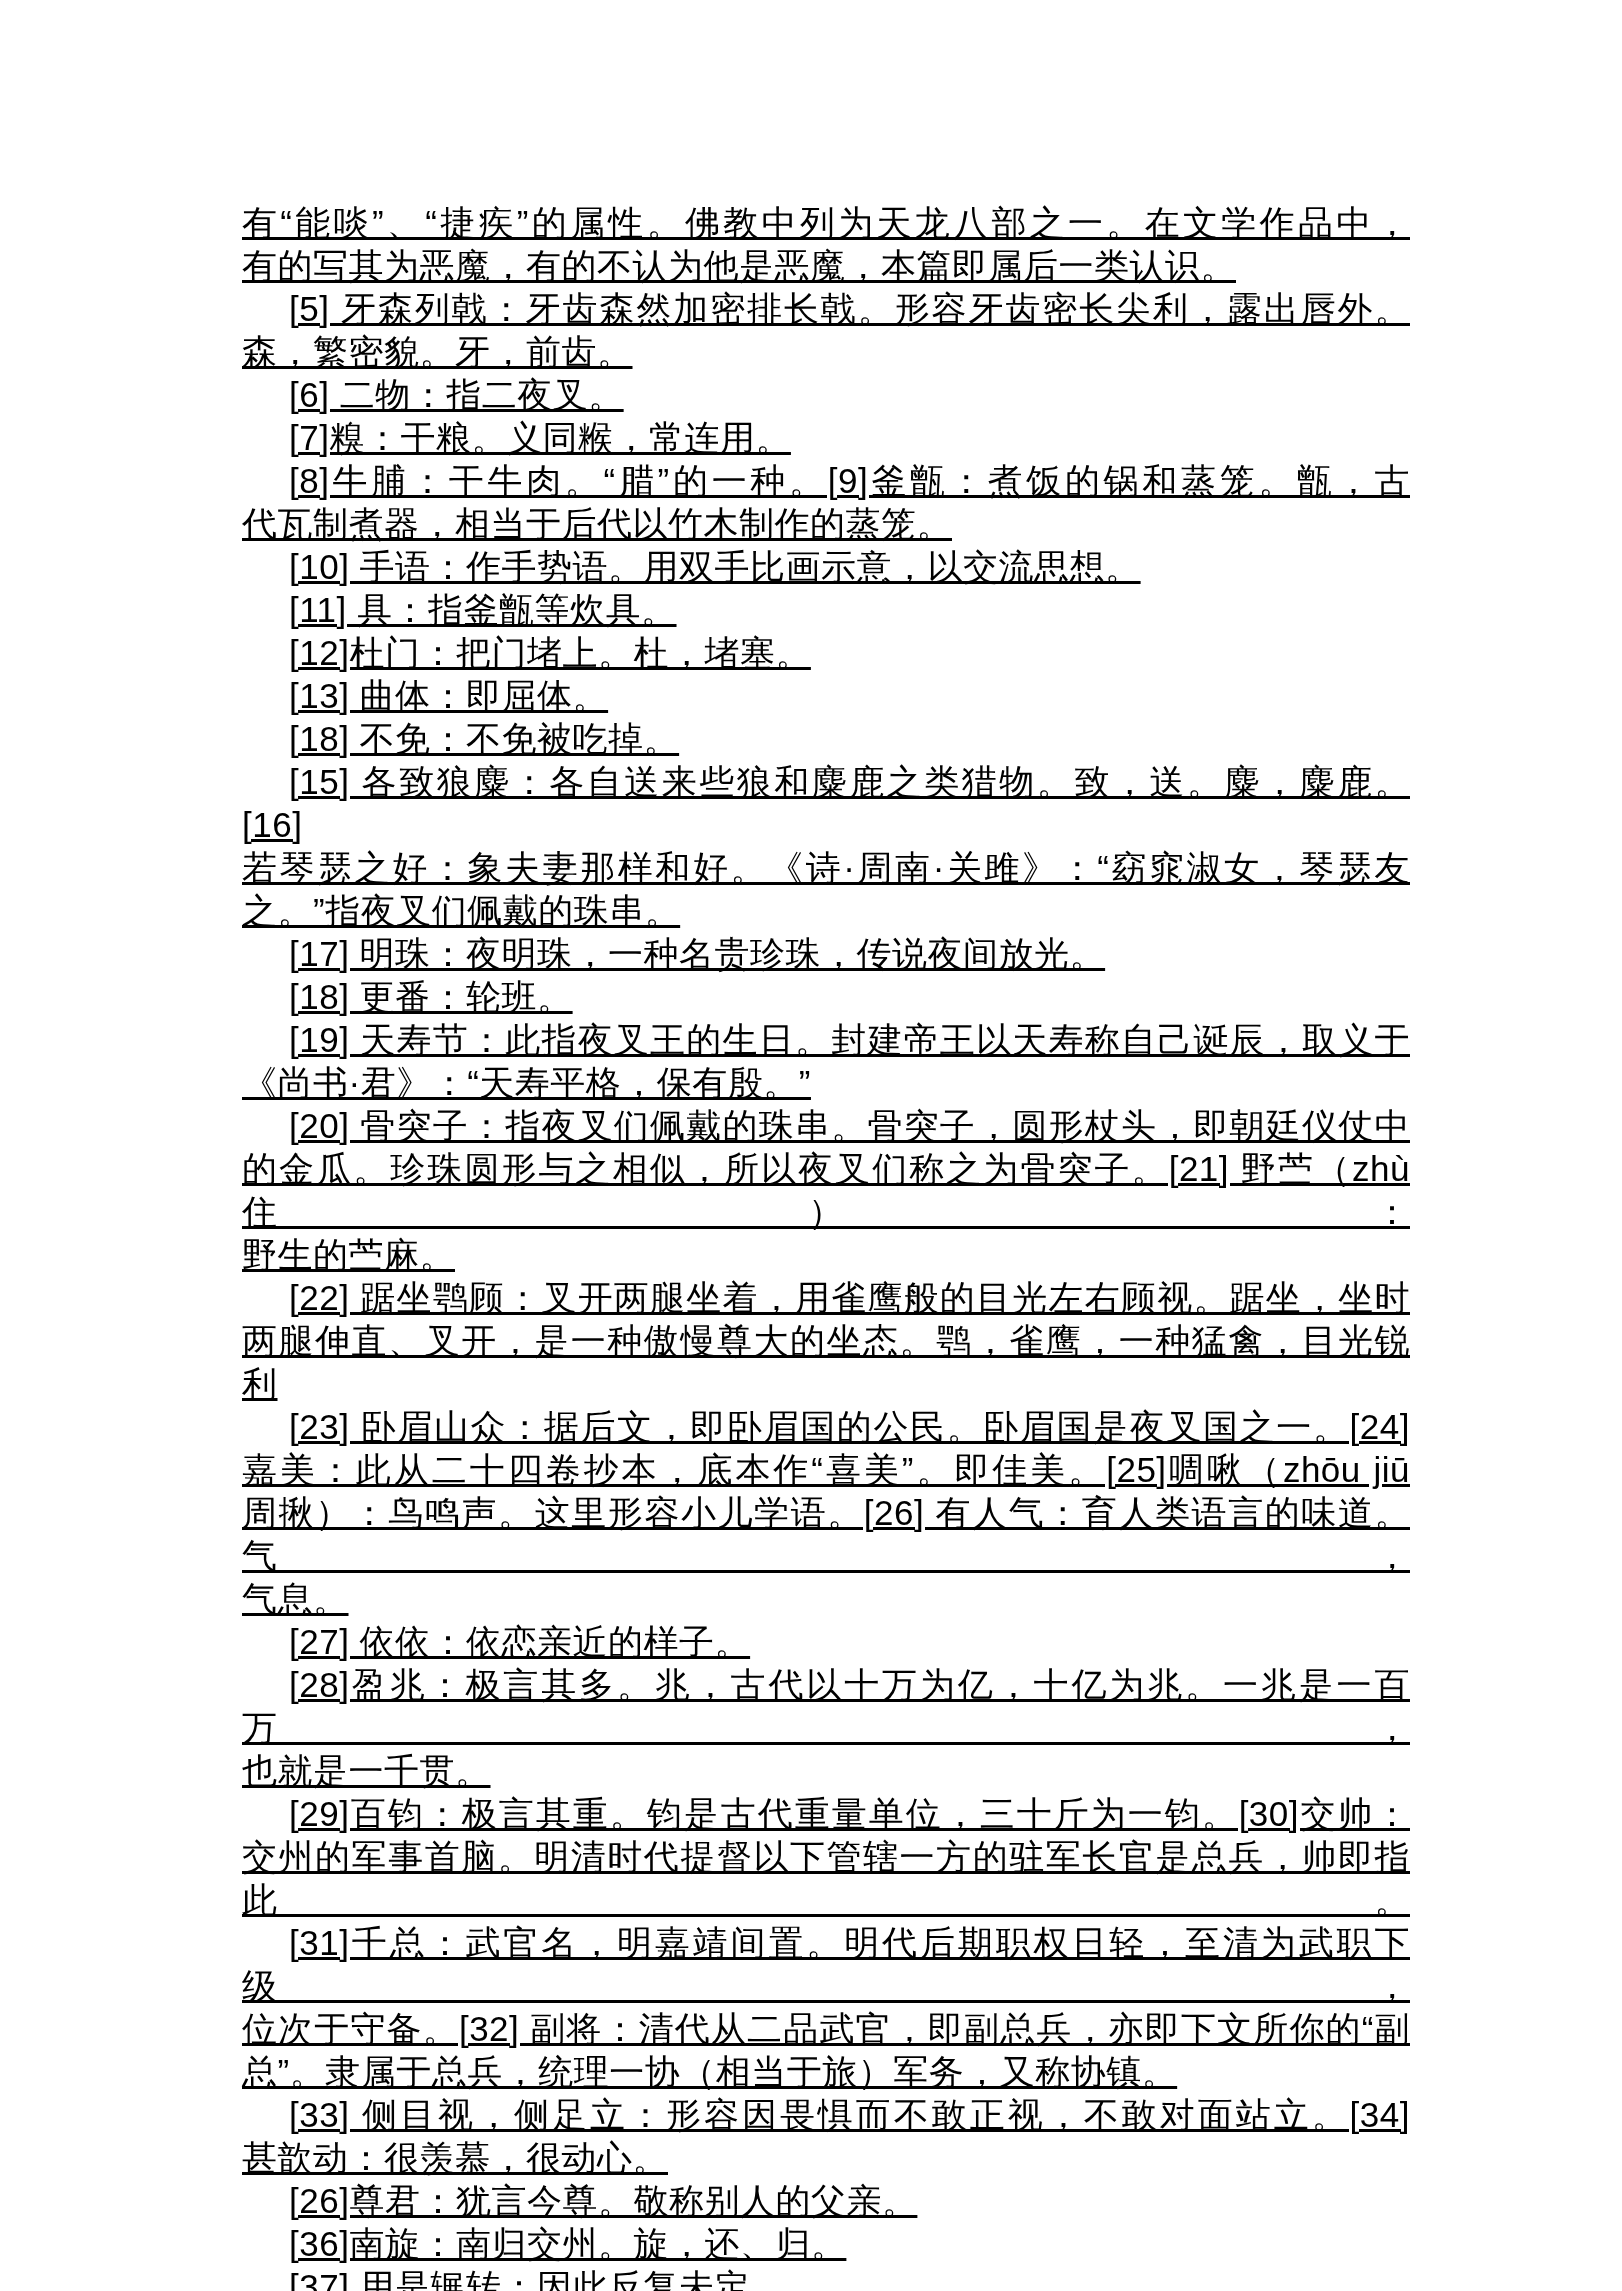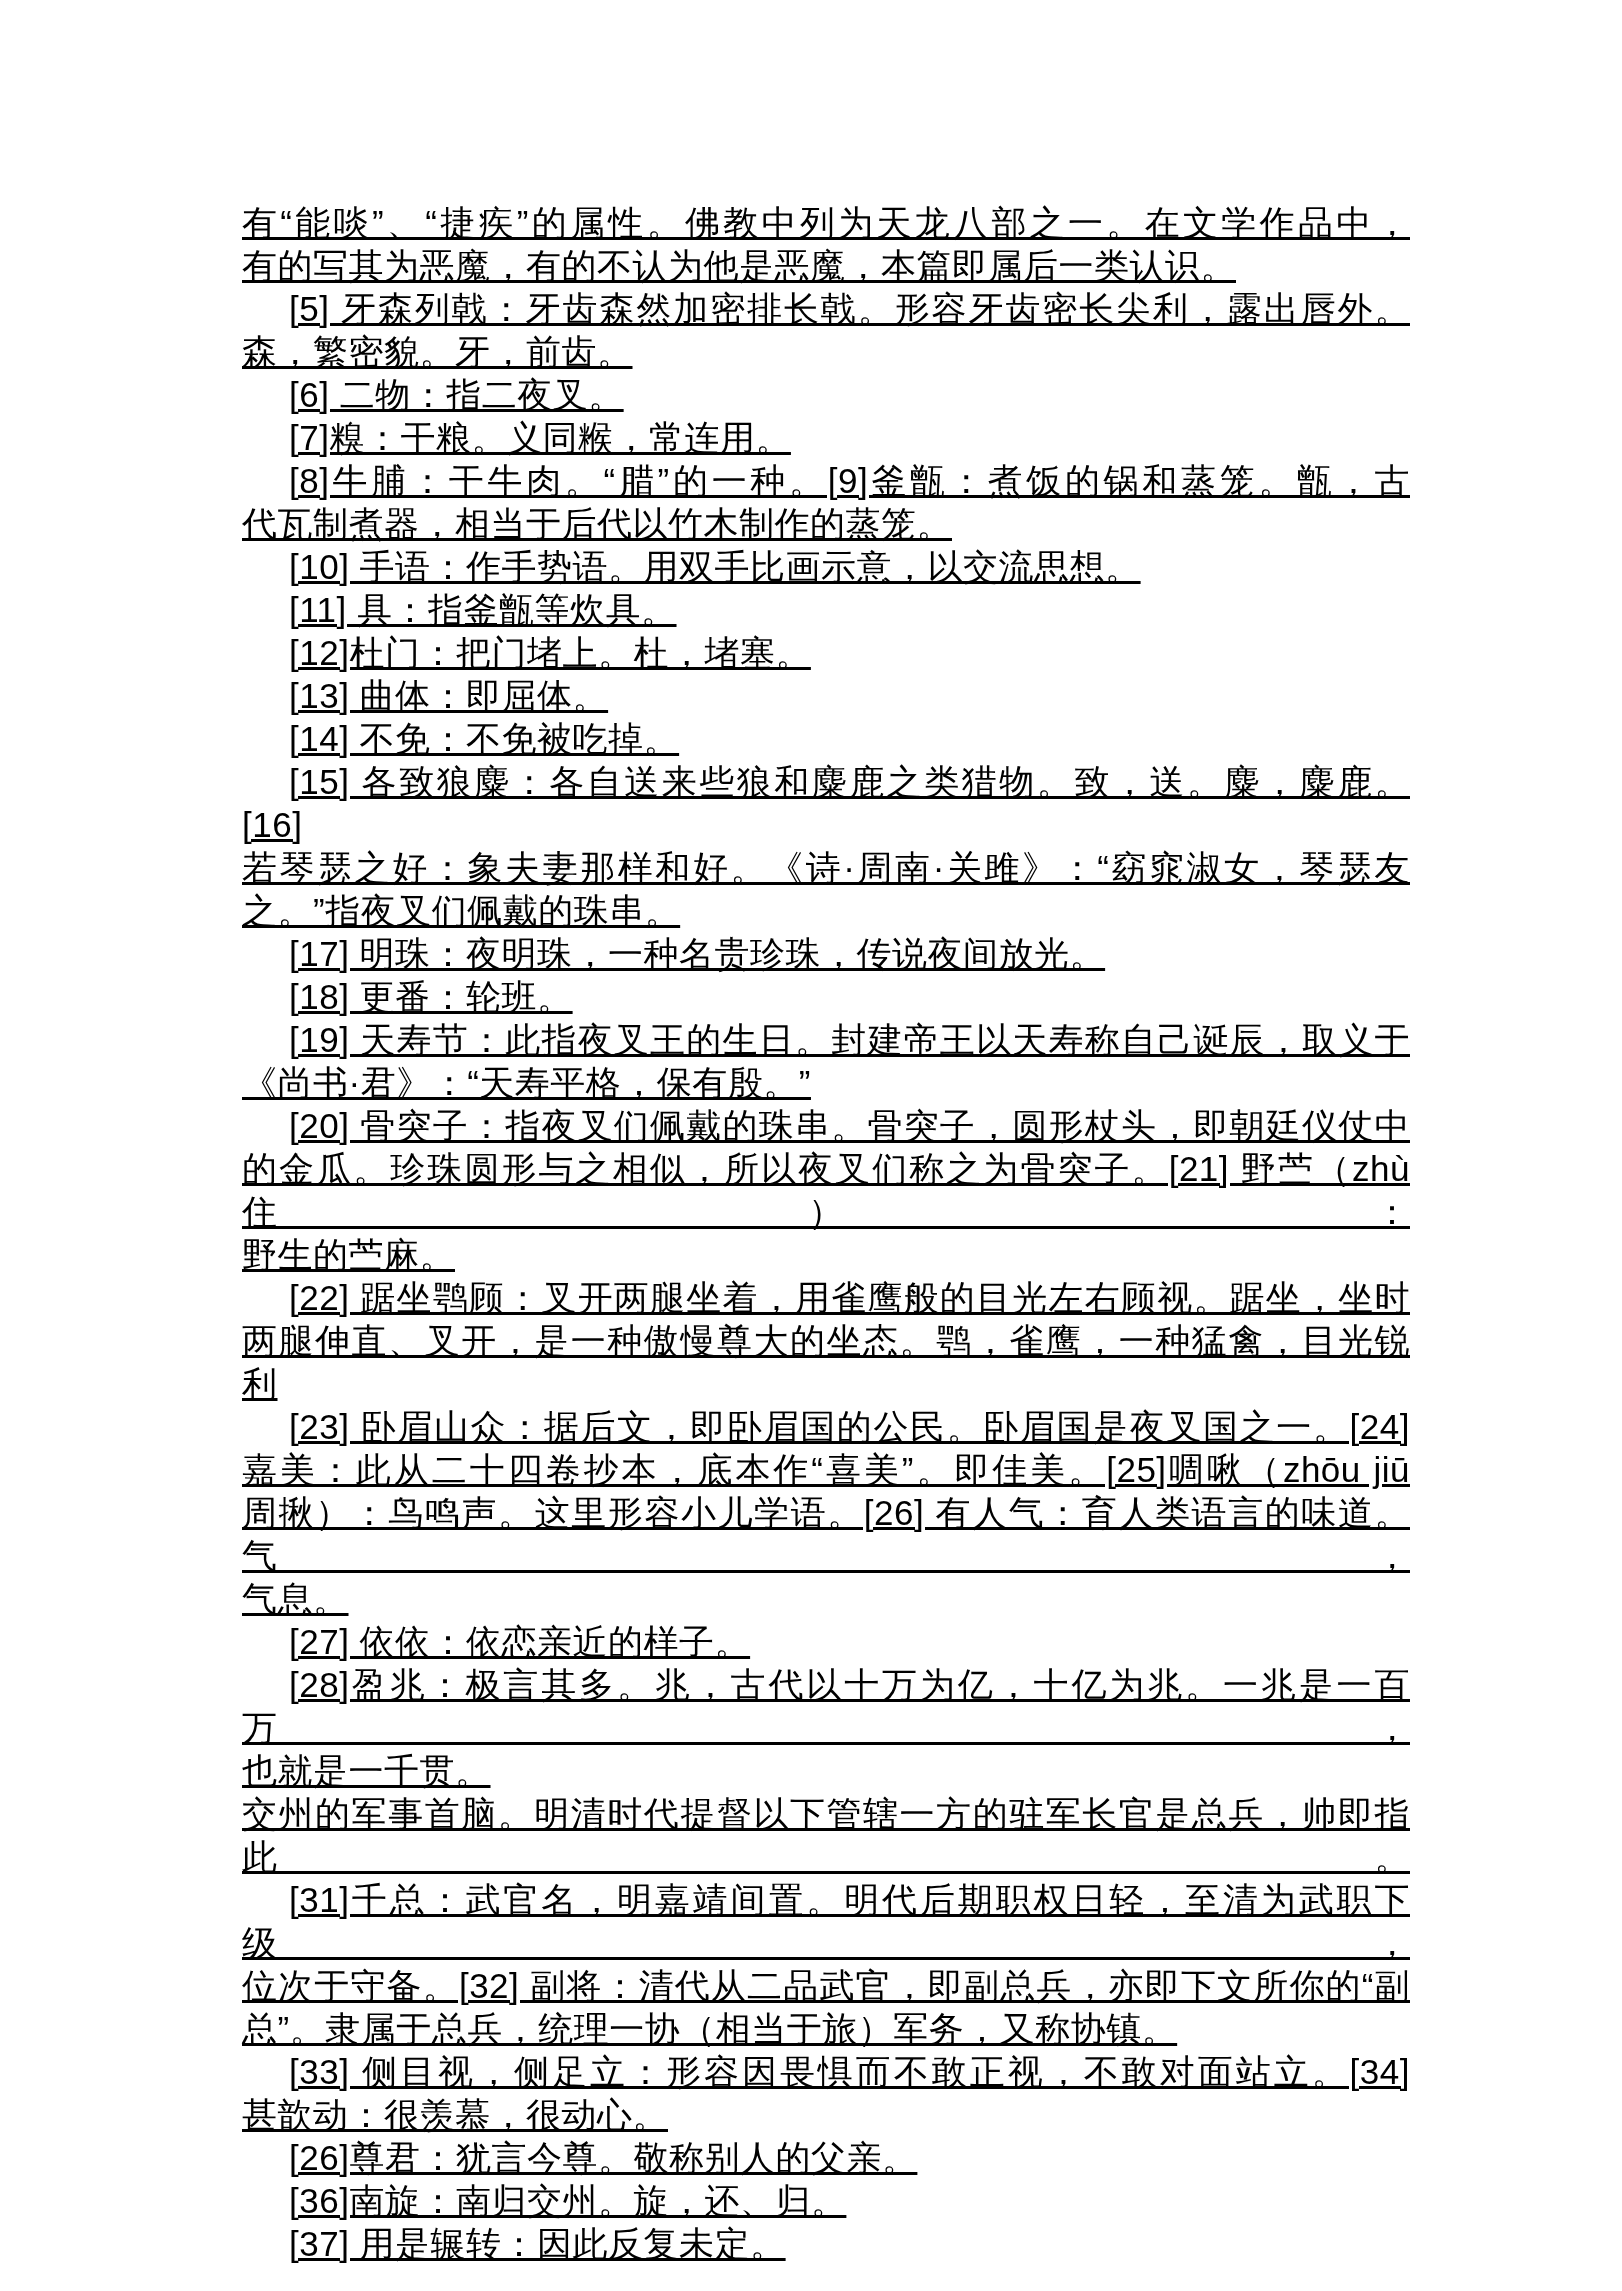--- a/index.html
+++ b/index.html
@@ -50,40 +50,41 @@
       <p class="line indent full">[5] 牙森列戟：牙齿森然加密排长戟。形容牙齿密长尖利，露出唇外。</p>
       <p class="line">森，繁密貌。牙，前齿。</p>
       <p class="line indent">[6] 二物：指二夜叉。</p>
       <p class="line indent">[7]糗：干粮。义同糇，常连用。</p>
       <p class="line indent full">[8]牛脯：干牛肉。“腊”的一种。[9]釜甑：煮饭的锅和蒸笼。甑，古</p>
       <p class="line">代瓦制煮器，相当于后代以竹木制作的蒸笼。</p>
       <p class="line indent">[10] 手语：作手势语。用双手比画示意，以交流思想。</p>
       <p class="line indent">[11] 具：指釜甑等炊具。</p>
       <p class="line indent">[12]杜门：把门堵上。杜，堵塞。</p>
       <p class="line indent">[13] 曲体：即屈体。</p>
-      <p class="line indent">[14] 不免：不免被吃掉。</p>
+      <p class="line indent">[18] 不免：不免被吃掉。</p>
       <p class="line indent full">[15] 各致狼麋：各自送来些狼和麋鹿之类猎物。致，送。麋，麋鹿。[16]</p>
       <p class="line full">若琴瑟之好：象夫妻那样和好。《诗·周南·关雎》：“窈窕淑女，琴瑟友</p>
       <p class="line">之。”指夜叉们佩戴的珠串。</p>
       <p class="line indent">[17] 明珠：夜明珠，一种名贵珍珠，传说夜间放光。</p>
       <p class="line indent">[18] 更番：轮班。</p>
       <p class="line indent full">[19] 天寿节：此指夜叉王的生日。封建帝王以天寿称自己诞辰，取义于</p>
       <p class="line">《尚书·君》：“天寿平格，保有殷。”</p>
       <p class="line indent full">[20] 骨突子：指夜叉们佩戴的珠串。骨突子，圆形杖头，即朝廷仪仗中</p>
       <p class="line full">的金瓜。珍珠圆形与之相似，所以夜叉们称之为骨突子。[21] 野苎（zhù 住）：</p>
       <p class="line">野生的苎麻。</p>
       <p class="line indent full">[22] 踞坐鹗顾：叉开两腿坐着，用雀鹰般的目光左右顾视。踞坐，坐时</p>
       <p class="line full">两腿伸直、叉开，是一种傲慢尊大的坐态。鹗，雀鹰，一种猛禽，目光锐利</p>
       <p class="line indent full">[23] 卧眉山众：据后文，即卧眉国的公民。卧眉国是夜叉国之一。[24]</p>
       <p class="line full">嘉美：此从二十四卷抄本，底本作“喜美”。即佳美。[25]啁啾（zhōu jiū</p>
       <p class="line full">周揪）：鸟鸣声。这里形容小儿学语。[26] 有人气：育人类语言的味道。气，</p>
       <p class="line">气息。</p>
       <p class="line indent">[27] 依依：依恋亲近的样子。</p>
       <p class="line indent full">[28]盈兆：极言其多。兆，古代以十万为亿，十亿为兆。一兆是一百万，</p>
       <p class="line">也就是一千贯。</p>
+      <p class="line indent full">[29]百钧：极言其重。钧是古代重量单位，三十斤为一钧。[30]交帅：</p>
       <p class="line full">交州的军事首脑。明清时代提督以下管辖一方的驻军长官是总兵，帅即指此。</p>
       <p class="line indent full">[31]千总：武官名，明嘉靖间置。明代后期职权日轻，至清为武职下级，</p>
       <p class="line full">位次于守备。[32] 副将：清代从二品武官，即副总兵，亦即下文所你的“副</p>
       <p class="line">总”。隶属于总兵，统理一协（相当于旅）军务，又称协镇。</p>
       <p class="line indent full">[33] 侧目视，侧足立：形容因畏惧而不敢正视，不敢对面站立。[34]</p>
       <p class="line">甚歆动：很羡慕，很动心。</p>
       <p class="line indent">[26]尊君：犹言今尊。敬称别人的父亲。</p>
       <p class="line indent">[36]南旋：南归交州。旋，还、归。</p>
       <p class="line indent">[37] 用是辗转：因此反复未定。</p>
     </div>

